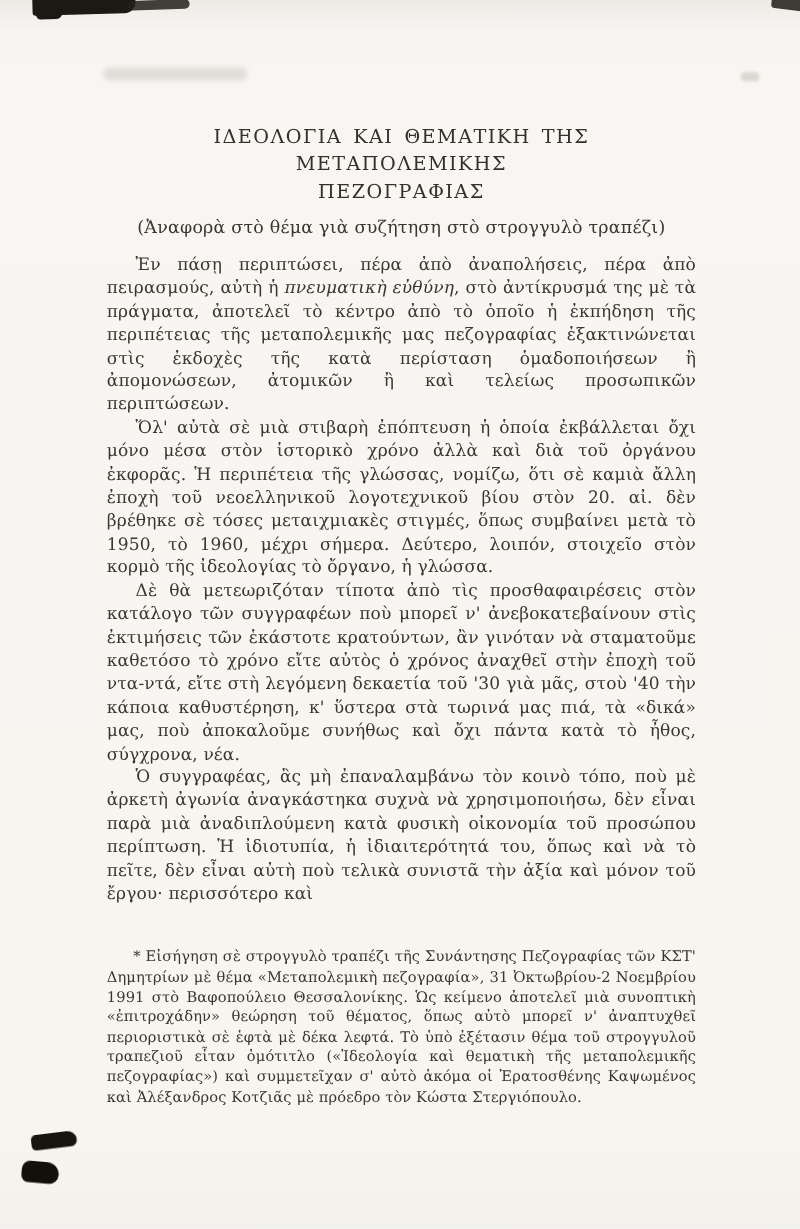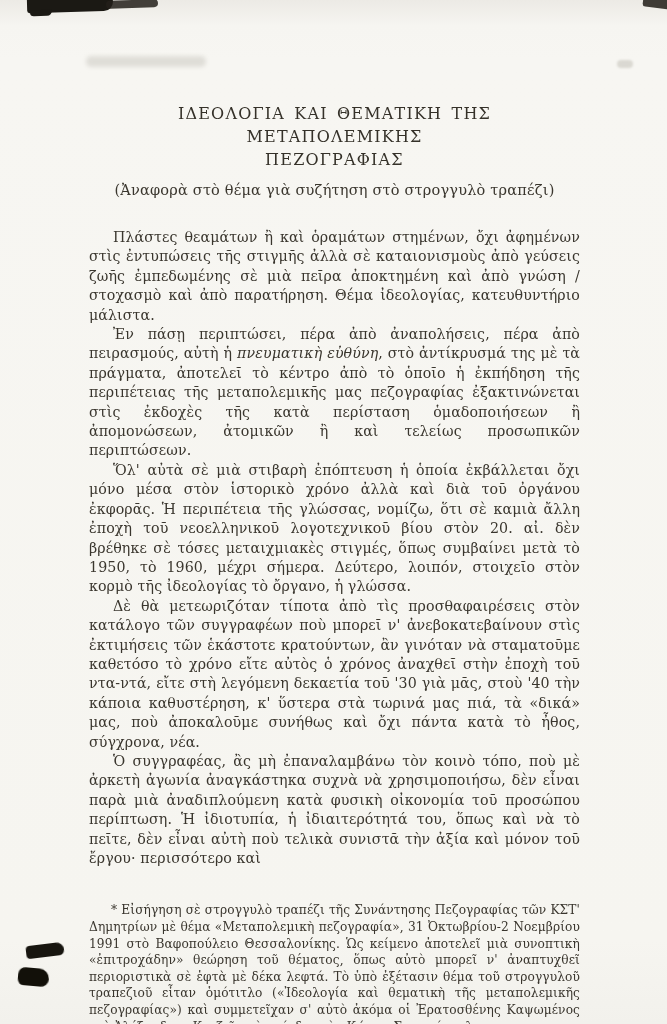--- a/index.html
+++ b/index.html
@@ -32,21 +32,21 @@
     font-weight: normal;
     letter-spacing: 1.2px;
     word-spacing: 3px;
     line-height: 23px;
     color: #353129;
   }
   .subtitle {
     text-align: center;
     font-size: 14.5px;
     line-height: 19px;
-    margin: 0 0 28px 0;
+    margin: 0 0 12px 0;
     letter-spacing: 0.2px;
   }
   .para {
     margin: 0;
     font-size: 14.2px;
     line-height: 19.4px;
     text-align: justify;
     text-indent: 24px;
     letter-spacing: 0.1px;
   }
@@ -133,21 +133,20 @@
   <div class="artifact smudge-right"></div>
   <div class="artifact a-bl-1"></div>
   <div class="artifact a-bl-2"></div>
 
   <div class="content">
 
     <h1 class="title"><span>ΙΔΕΟΛΟΓΙΑ ΚΑΙ ΘΕΜΑΤΙΚΗ ΤΗΣ ΜΕΤΑΠΟΛΕΜΙΚΗΣ</span><br><span>ΠΕΖΟΓΡΑΦΙΑΣ</span></h1>
 
     <div class="subtitle">(Ἀναφορὰ στὸ θέμα γιὰ συζήτηση στὸ στρογγυλὸ τραπέζι)</div>
 
-    <p class="para">Πλάστες θεαμάτων ἢ καὶ ὁραμάτων στημένων, ὄχι ἀφημένων στὶς ἐντυπώσεις τῆς στιγμῆς ἀλλὰ σὲ καταιονισμοὺς ἀπὸ γεύσεις ζωῆς ἐμπεδωμένης σὲ μιὰ πεῖρα ἀποκτημένη καὶ ἀπὸ γνώση / στοχασμὸ καὶ ἀπὸ παρατήρηση. Θέμα ἰδεολογίας, κατευθυντήριο μάλιστα.</p>
 
     <p class="para"><span>Ἐν πάσῃ περιπτώσει, πέρα ἀπὸ ἀναπολήσεις, πέρα ἀπὸ πειρασμούς, αὐτὴ ἡ </span><em class="ital">πνευματικὴ εὐθύνη</em><span>, στὸ ἀντίκρυσμά της μὲ τὰ πράγματα, ἀποτελεῖ τὸ κέντρο ἀπὸ τὸ ὁποῖο ἡ ἐκπήδηση τῆς περιπέτειας τῆς μεταπολεμικῆς μας πεζογραφίας ἐξακτινώνεται στὶς ἐκδοχὲς τῆς κατὰ περίσταση ὁμαδοποιήσεων ἢ ἀπομονώσεων, ἀτομικῶν ἢ καὶ τελείως προσωπικῶν περιπτώσεων.</span></p>
 
     <p class="para">Ὅλ' αὐτὰ σὲ μιὰ στιβαρὴ ἐπόπτευση ἡ ὁποία ἐκβάλλεται ὄχι μόνο μέσα στὸν ἱστορικὸ χρόνο ἀλλὰ καὶ διὰ τοῦ ὀργάνου ἐκφορᾶς. Ἡ περιπέτεια τῆς γλώσσας, νομίζω, ὅτι σὲ καμιὰ ἄλλη ἐποχὴ τοῦ νεοελληνικοῦ λογοτεχνικοῦ βίου στὸν 20. αἰ. δὲν βρέθηκε σὲ τόσες μεταιχμιακὲς στιγμές, ὅπως συμβαίνει μετὰ τὸ 1950, τὸ 1960, μέχρι σήμερα. Δεύτερο, λοιπόν, στοιχεῖο στὸν κορμὸ τῆς ἰδεολογίας τὸ ὄργανο, ἡ γλώσσα.</p>
 
     <p class="para">Δὲ θὰ μετεωριζόταν τίποτα ἀπὸ τὶς προσθαφαιρέσεις στὸν κατάλογο τῶν συγγραφέων ποὺ μπορεῖ ν' ἀνεβοκατεβαίνουν στὶς ἐκτιμήσεις τῶν ἑκάστοτε κρατούντων, ἂν γινόταν νὰ σταματοῦμε καθετόσο τὸ χρόνο εἴτε αὐτὸς ὁ χρόνος ἀναχθεῖ στὴν ἐποχὴ τοῦ ντα-ντά, εἴτε στὴ λεγόμενη δεκαετία τοῦ '30 γιὰ μᾶς, στοὺ '40 τὴν κάποια καθυστέρηση, κ' ὕστερα στὰ τωρινά μας πιά, τὰ «δικά» μας, ποὺ ἀποκαλοῦμε συνήθως καὶ ὄχι πάντα κατὰ τὸ ἦθος, σύγχρονα, νέα.</p>
 
     <p class="para">Ὁ συγγραφέας, ἂς μὴ ἐπαναλαμβάνω τὸν κοινὸ τόπο, ποὺ μὲ ἀρκετὴ ἀγωνία ἀναγκάστηκα συχνὰ νὰ χρησιμοποιήσω, δὲν εἶναι παρὰ μιὰ ἀναδιπλούμενη κατὰ φυσικὴ οἰκονομία τοῦ προσώπου περίπτωση. Ἡ ἰδιοτυπία, ἡ ἰδιαιτερότητά του, ὅπως καὶ νὰ τὸ πεῖτε, δὲν εἶναι αὐτὴ ποὺ τελικὰ συνιστᾶ τὴν ἀξία καὶ μόνον τοῦ ἔργου· περισσότερο καὶ</p>
 
     <div class="footnote"><span>*</span> <span>Εἰσήγηση σὲ στρογγυλὸ τραπέζι τῆς Συνάντησης Πεζογραφίας τῶν ΚΣΤ' Δημητρίων μὲ θέμα «Μεταπολεμικὴ πεζογραφία», 31 Ὀκτωβρίου-2 Νοεμβρίου 1991 στὸ Βαφοπούλειο Θεσσαλονίκης. Ὡς κείμενο ἀποτελεῖ μιὰ συνοπτικὴ «ἐπιτροχάδην» θεώρηση τοῦ θέματος, ὅπως αὐτὸ μπορεῖ ν' ἀναπτυχθεῖ περιοριστικὰ σὲ ἑφτὰ μὲ δέκα λεφτά. Τὸ ὑπὸ ἐξέτασιν θέμα τοῦ στρογγυλοῦ τραπεζιοῦ εἶταν ὁμότιτλο («Ἰδεολογία καὶ θεματικὴ τῆς μεταπολεμικῆς πεζογραφίας») καὶ συμμετεῖχαν σ' αὐτὸ ἀκόμα οἱ Ἐρατοσθένης Καψωμένος καὶ Ἀλέξανδρος Κοτζιᾶς μὲ πρόεδρο τὸν Κώστα Στεργιόπουλο.</span></div>

